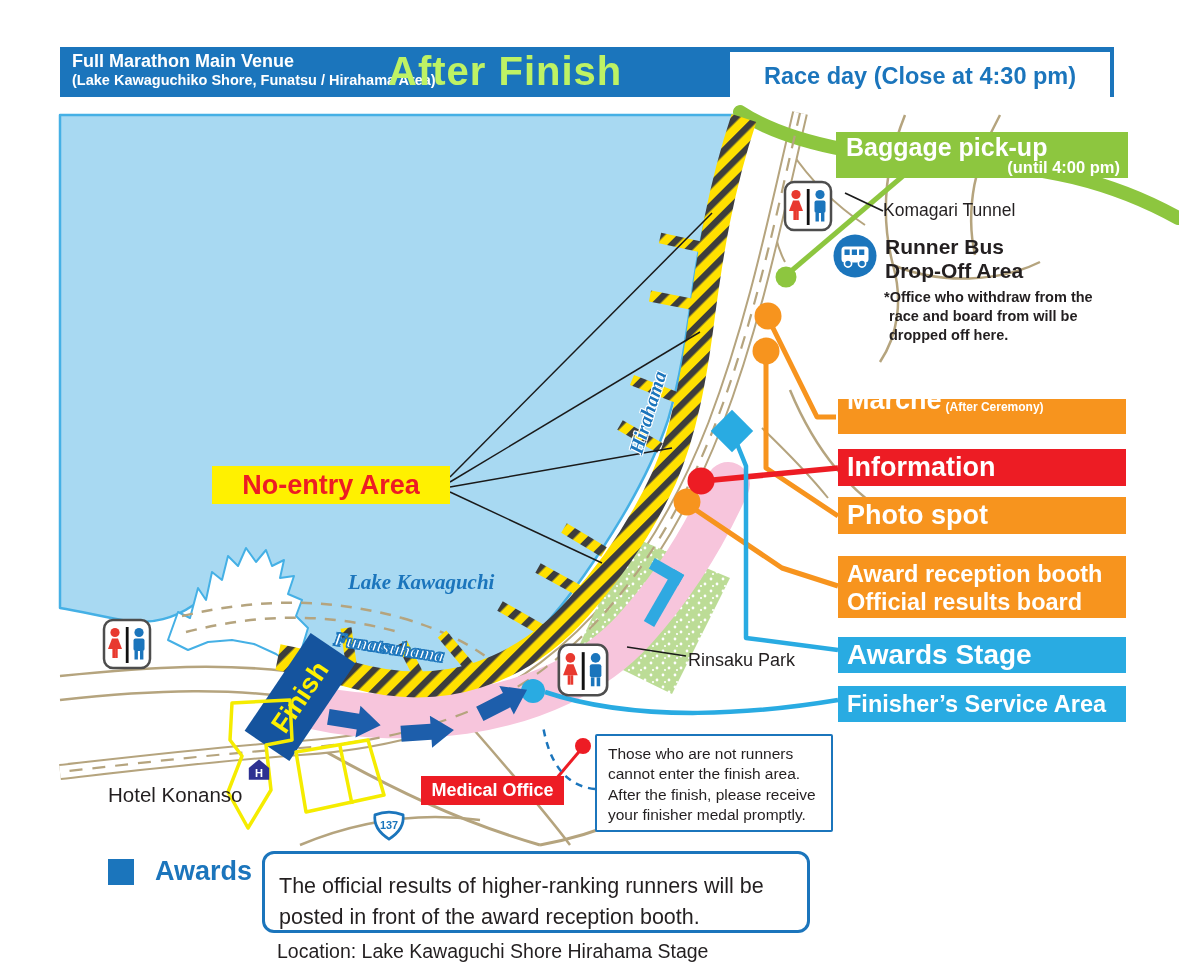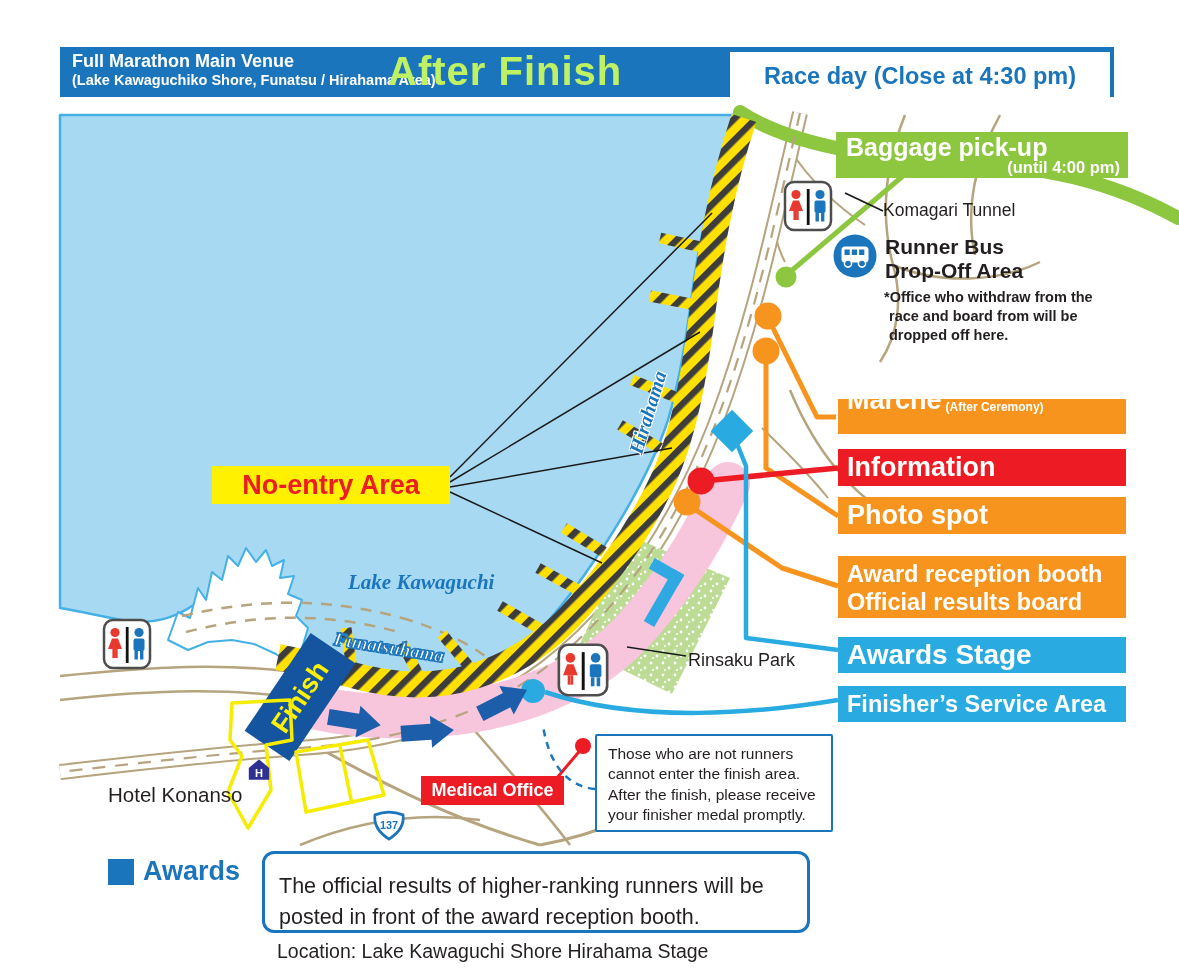--- a/index.html
+++ b/index.html
@@ -26,21 +26,21 @@
            display:flex;align-items:center;justify-content:center;color:#ED1C24;font-weight:bold;font-size:27px;}
   .medical{position:absolute;left:421px;top:776px;width:143px;height:29px;background:#ED1C24;color:#fff;
            font-weight:bold;font-size:18px;display:flex;align-items:center;justify-content:center;}
   .notebox{position:absolute;left:595px;top:734px;width:238px;height:98px;background:#fff;border:2px solid #1B75BC;
            border-radius:2px;box-sizing:border-box;padding:8px 0 0 11px;font-size:15.5px;line-height:1.32;}
   .notebox span{display:block;}
   .busnote{position:absolute;left:884px;top:288px;font-size:14.5px;line-height:1.3;font-weight:bold;}
   .busnote span{display:block;} .busnote .ind{margin-left:5px;}
   .awards-row{position:absolute;left:108px;top:856px;display:flex;align-items:center;}
   .awards-sq{width:26px;height:26px;background:#1B75BC;margin-right:9px;}
-  .awards-t{color:#1B75BC;font-weight:bold;font-size:27px;}
+  .awards-t{color:#1B75BC;font-weight:bold;font-size:27px;margin-left:12px;}
   .awards-box{position:absolute;left:262px;top:851px;width:548px;height:82px;border:3px solid #1B75BC;border-radius:12px;
               box-sizing:border-box;padding:17px 14px;font-size:21.5px;line-height:1.45;background:#fff;}
   .location{position:absolute;left:277px;top:940px;font-size:19.5px;}
 </style>
 </head>
 <body>
 
 <div class="stage">
 
   <svg class="abs" style="left:0;top:0;" width="1179" height="977" viewBox="0 0 1179 977">

